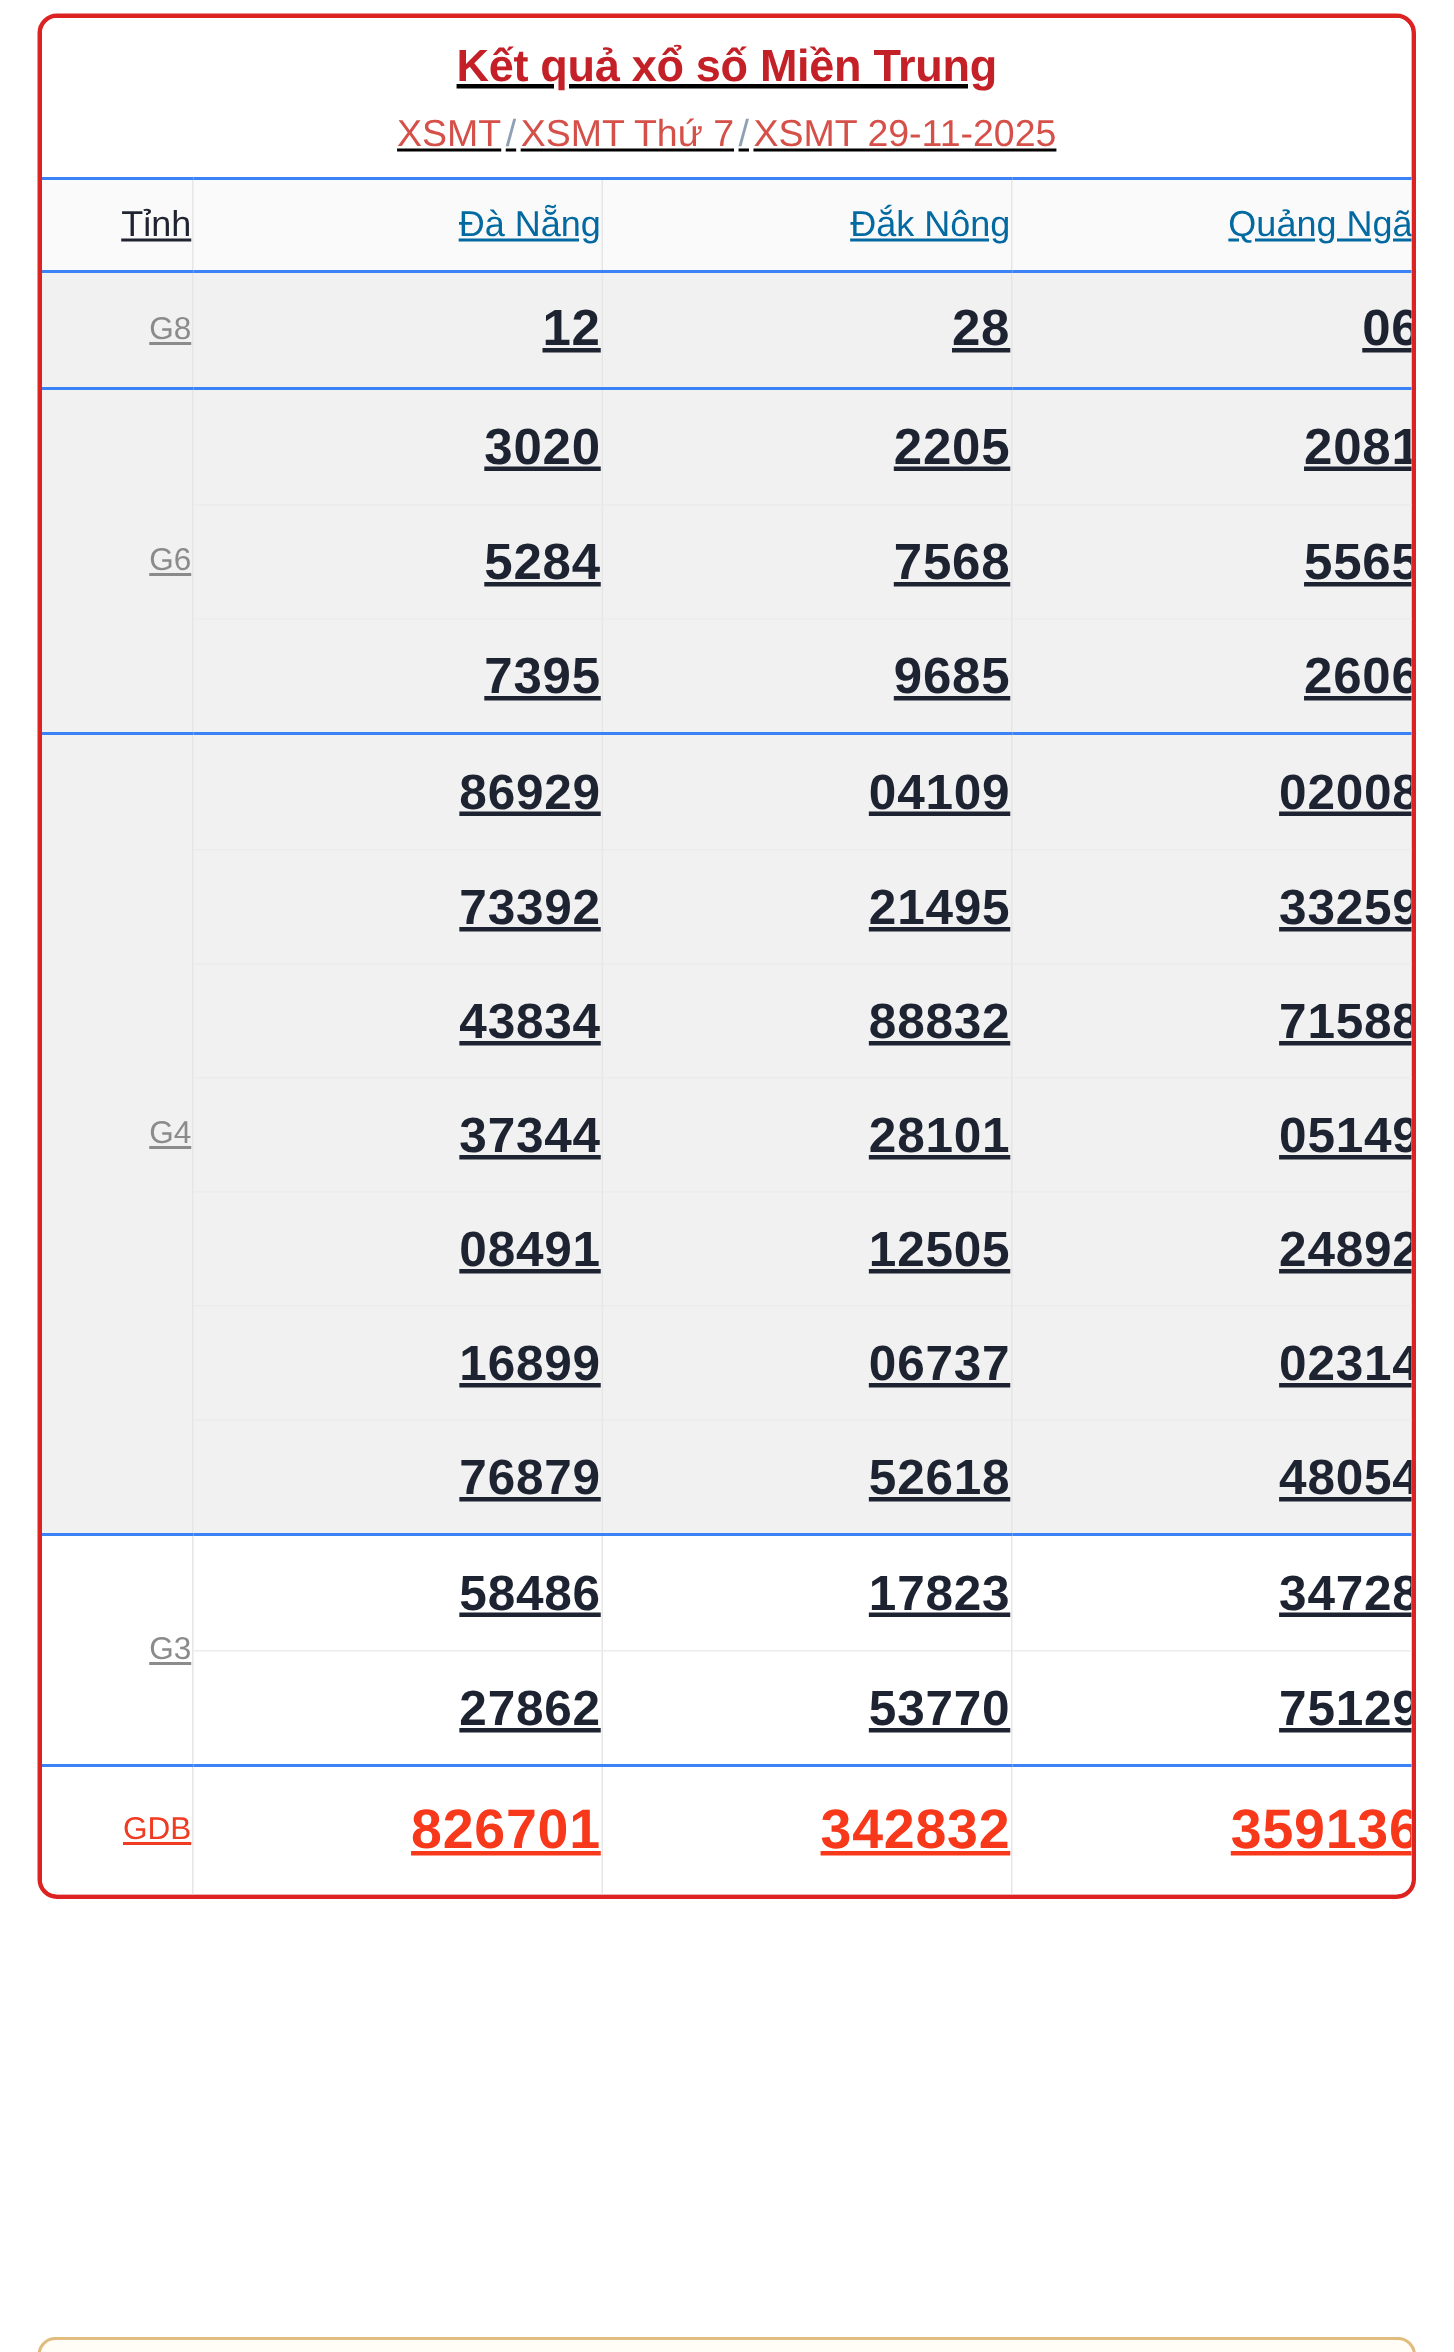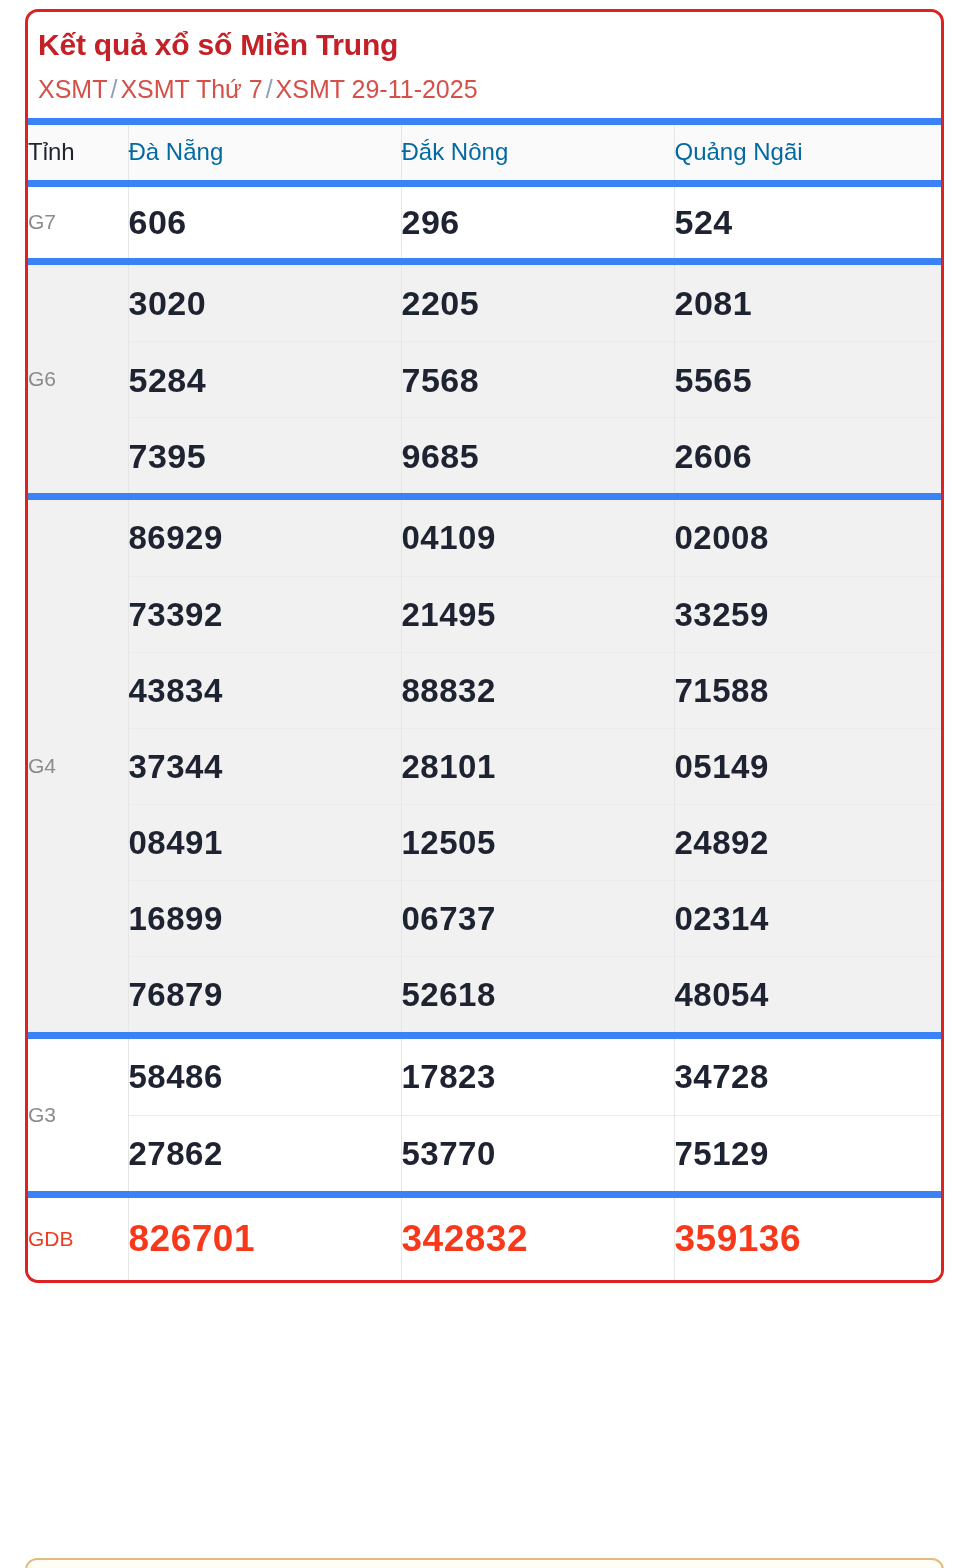--- a/index.html
+++ b/index.html
@@ -21,22 +21,23 @@
   
   .result-card {
     border: 3px solid #dd2222;
     border-radius: 13px;
     background: #ffffff;
     overflow: hidden;
   }
 
   .card-head {
     padding: 16px 10px 14px 10px;
-    text-align: left;
-    background: #ffffff;
+    text-align: center;
+    background: #ffffff;
+    text-decoration: underline;
   }
   .card-title {
     font-size: 30px;
     font-weight: bold;
     color: #c42027;
     letter-spacing: -0.2px;
     line-height: 1.15;
   }
   .card-subtitle {
     margin-top: 11px;
@@ -55,24 +56,25 @@
   table.results {
     width: 100%;
     border-collapse: collapse;
     table-layout: fixed;
   }
   table.results col.c-label { width: 100px; }
   table.results col.c-prov  { width: 273px; }
 
   table.results th,
   table.results td {
-    border-top: 7px solid #3b82f6;
+    border-top: 2px solid #3b82f6;
     border-left: 1px solid #e6e6e6;
-    text-align: left;
+    text-align: right;
     vertical-align: middle;
+    text-decoration: underline;
   }
   table.results th:first-child,
   table.results td.lbl { border-left: none; }
 
   thead tr { background: #fafafa; }
   thead th {
     height: 62px;
     font-size: 24px;
     font-weight: normal;
   }
@@ -155,27 +157,27 @@
       <thead>
         <tr>
           <th class="th-tinh">Tỉnh</th>
           <th class="th-prov">Đà Nẵng</th>
           <th class="th-prov">Đắk Nông</th>
           <th class="th-prov">Quảng Ngãi</th>
         </tr>
       </thead>
       <tbody>
 
-
-        <tr class="plain">
-          <td class="lbl">G7</td>
-          <td class="num">606</td>
-          <td class="num">296</td>
-          <td class="num">524</td>
-        </tr>
+        <tr class="shade">
+          <td class="lbl">G8</td>
+          <td class="num">12</td>
+          <td class="num">28</td>
+          <td class="num">06</td>
+        </tr>
+
 
         <tr class="shade">
           <td class="lbl">G6</td>
           <td class="num group">
             <div class="stack">
               <div class="srow">3020</div>
               <div class="srow">5284</div>
               <div class="srow">7395</div>
             </div>
           </td>

